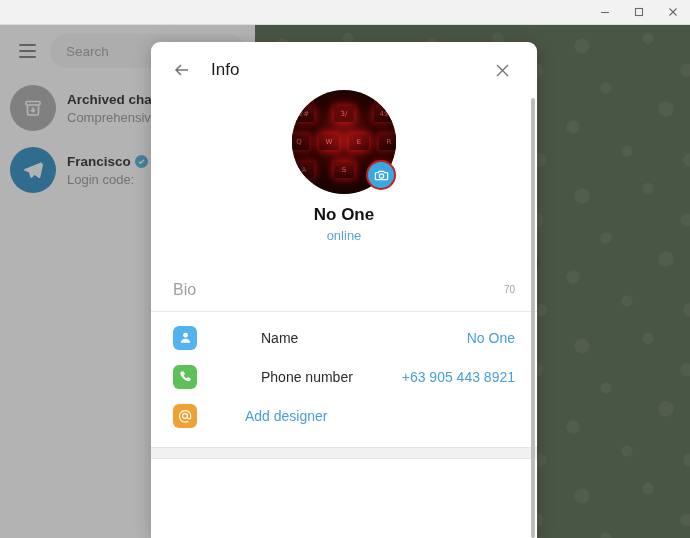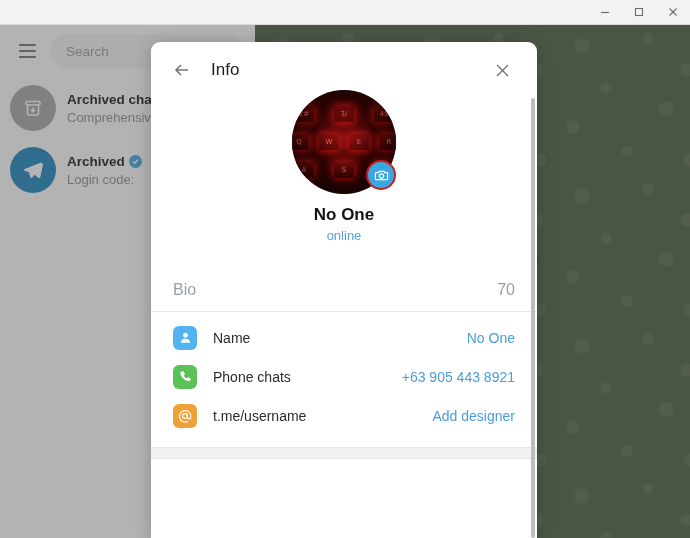--- a/index.html
+++ b/index.html
@@ -229,37 +229,38 @@
 
   .bio-row {
     margin-top: 25px;
     height: 44px;
     display: flex; align-items: center;
     padding: 0 22px;
     box-sizing: border-box;
     border-bottom: 1px solid #e8e8e8;
   }
   .bio-placeholder { font-size: 16px; color: #9b9fa3; flex: 1 1 auto; }
-  .bio-counter { font-size: 16px; color: #9b9fa3; }
+  .bio-counter { font-size: 10px; color: #9b9fa3; }
 
   .hint {
     background: #f5f5f5;
     border-bottom: 1px solid #e8e8e8;
     padding: 16px 22px 18px;
     color: #9a9ea2;
     font-size: 13.5px;
     line-height: 1.55;
   }
 
   .rows { padding-top: 6px; }
   .row {
     height: 39px;
     display: flex; align-items: center;
     padding: 0 22px;
     box-sizing: border-box;
+    gap: 48px;
   }
   .row-icon {
     width: 24px; height: 24px;
     border-radius: 6px;
     flex: 0 0 auto;
     display: flex; align-items: center; justify-content: center;
     color: #ffffff;
   }
   .row-label {
     margin-left: 16px;
@@ -337,21 +338,21 @@
       </div>
 
       <div class="chat-item">
         <div class="chat-avatar telegram">
           <svg width="24" height="24" viewBox="0 0 24 24" fill="#ffffff">
             <path d="M20.5 4.3 3.7 10.9c-.9.35-.88 1.63.03 1.95l4.1 1.44 1.6 4.9c.26.8 1.3.99 1.83.33l2.2-2.72 4.26 3.13c.6.44 1.46.12 1.62-.61l2.6-12.4c.18-.85-.63-1.57-1.44-1.32z"></path>
           </svg>
         </div>
         <div class="chat-text">
           <div class="chat-title">
-            <span>Archived</span>
+            <span>Francisco</span>
             <span class="verified">
               <svg width="9" height="9" viewBox="0 0 10 10" fill="none" stroke="#ffffff" stroke-width="1.6">
                 <path d="M2.2 5.2 4 7l3.8-4"></path>
               </svg>
             </span>
           </div>
           <div class="chat-sub">Login code:</div>
         </div>
       </div>
     </div>
@@ -432,32 +433,31 @@
           <div class="row-label">Name</div>
           <div class="row-value">No One</div>
         </div>
 
         <div class="row">
           <div class="row-icon" style="background:#5cc257">
             <svg width="15" height="15" viewBox="0 0 20 20" fill="#ffffff">
               <path d="M6.1 3.2c.6-.3 1.3-.1 1.6.5l1.3 2.4c.3.6.1 1.3-.4 1.7l-.9.7c.8 1.8 2.1 3.1 3.9 3.9l.7-.9c.4-.5 1.1-.7 1.7-.4l2.4 1.3c.6.3.8 1 .5 1.6l-.7 1.3c-.4.7-1.2 1.1-2 .9C8.9 15.8 4.2 11.1 3.1 5.8c-.2-.8.2-1.6.9-2z"></path>
             </svg>
           </div>
-          <div class="row-label">Phone chats</div>
+          <div class="row-label">Phone number</div>
           <div class="row-value">+63 905 443 8921</div>
         </div>
 
         <div class="row">
           <div class="row-icon" style="background:#eea236">
             <svg width="16" height="16" viewBox="0 0 20 20" fill="none" stroke="#ffffff" stroke-width="1.4">
               <circle cx="10" cy="10" r="3"></circle>
               <path d="M13 7.3v4a2.3 2.3 0 0 0 4.1 1.4A7.2 7.2 0 1 0 14 16.6"></path>
             </svg>
           </div>
-          <div class="row-label">t.me/username</div>
           <div class="row-value">Add designer</div>
         </div>
       </div>
 
       <div class="sep"></div>
 
     </div>
 
     <div class="scrollbar"></div>
   </div>

